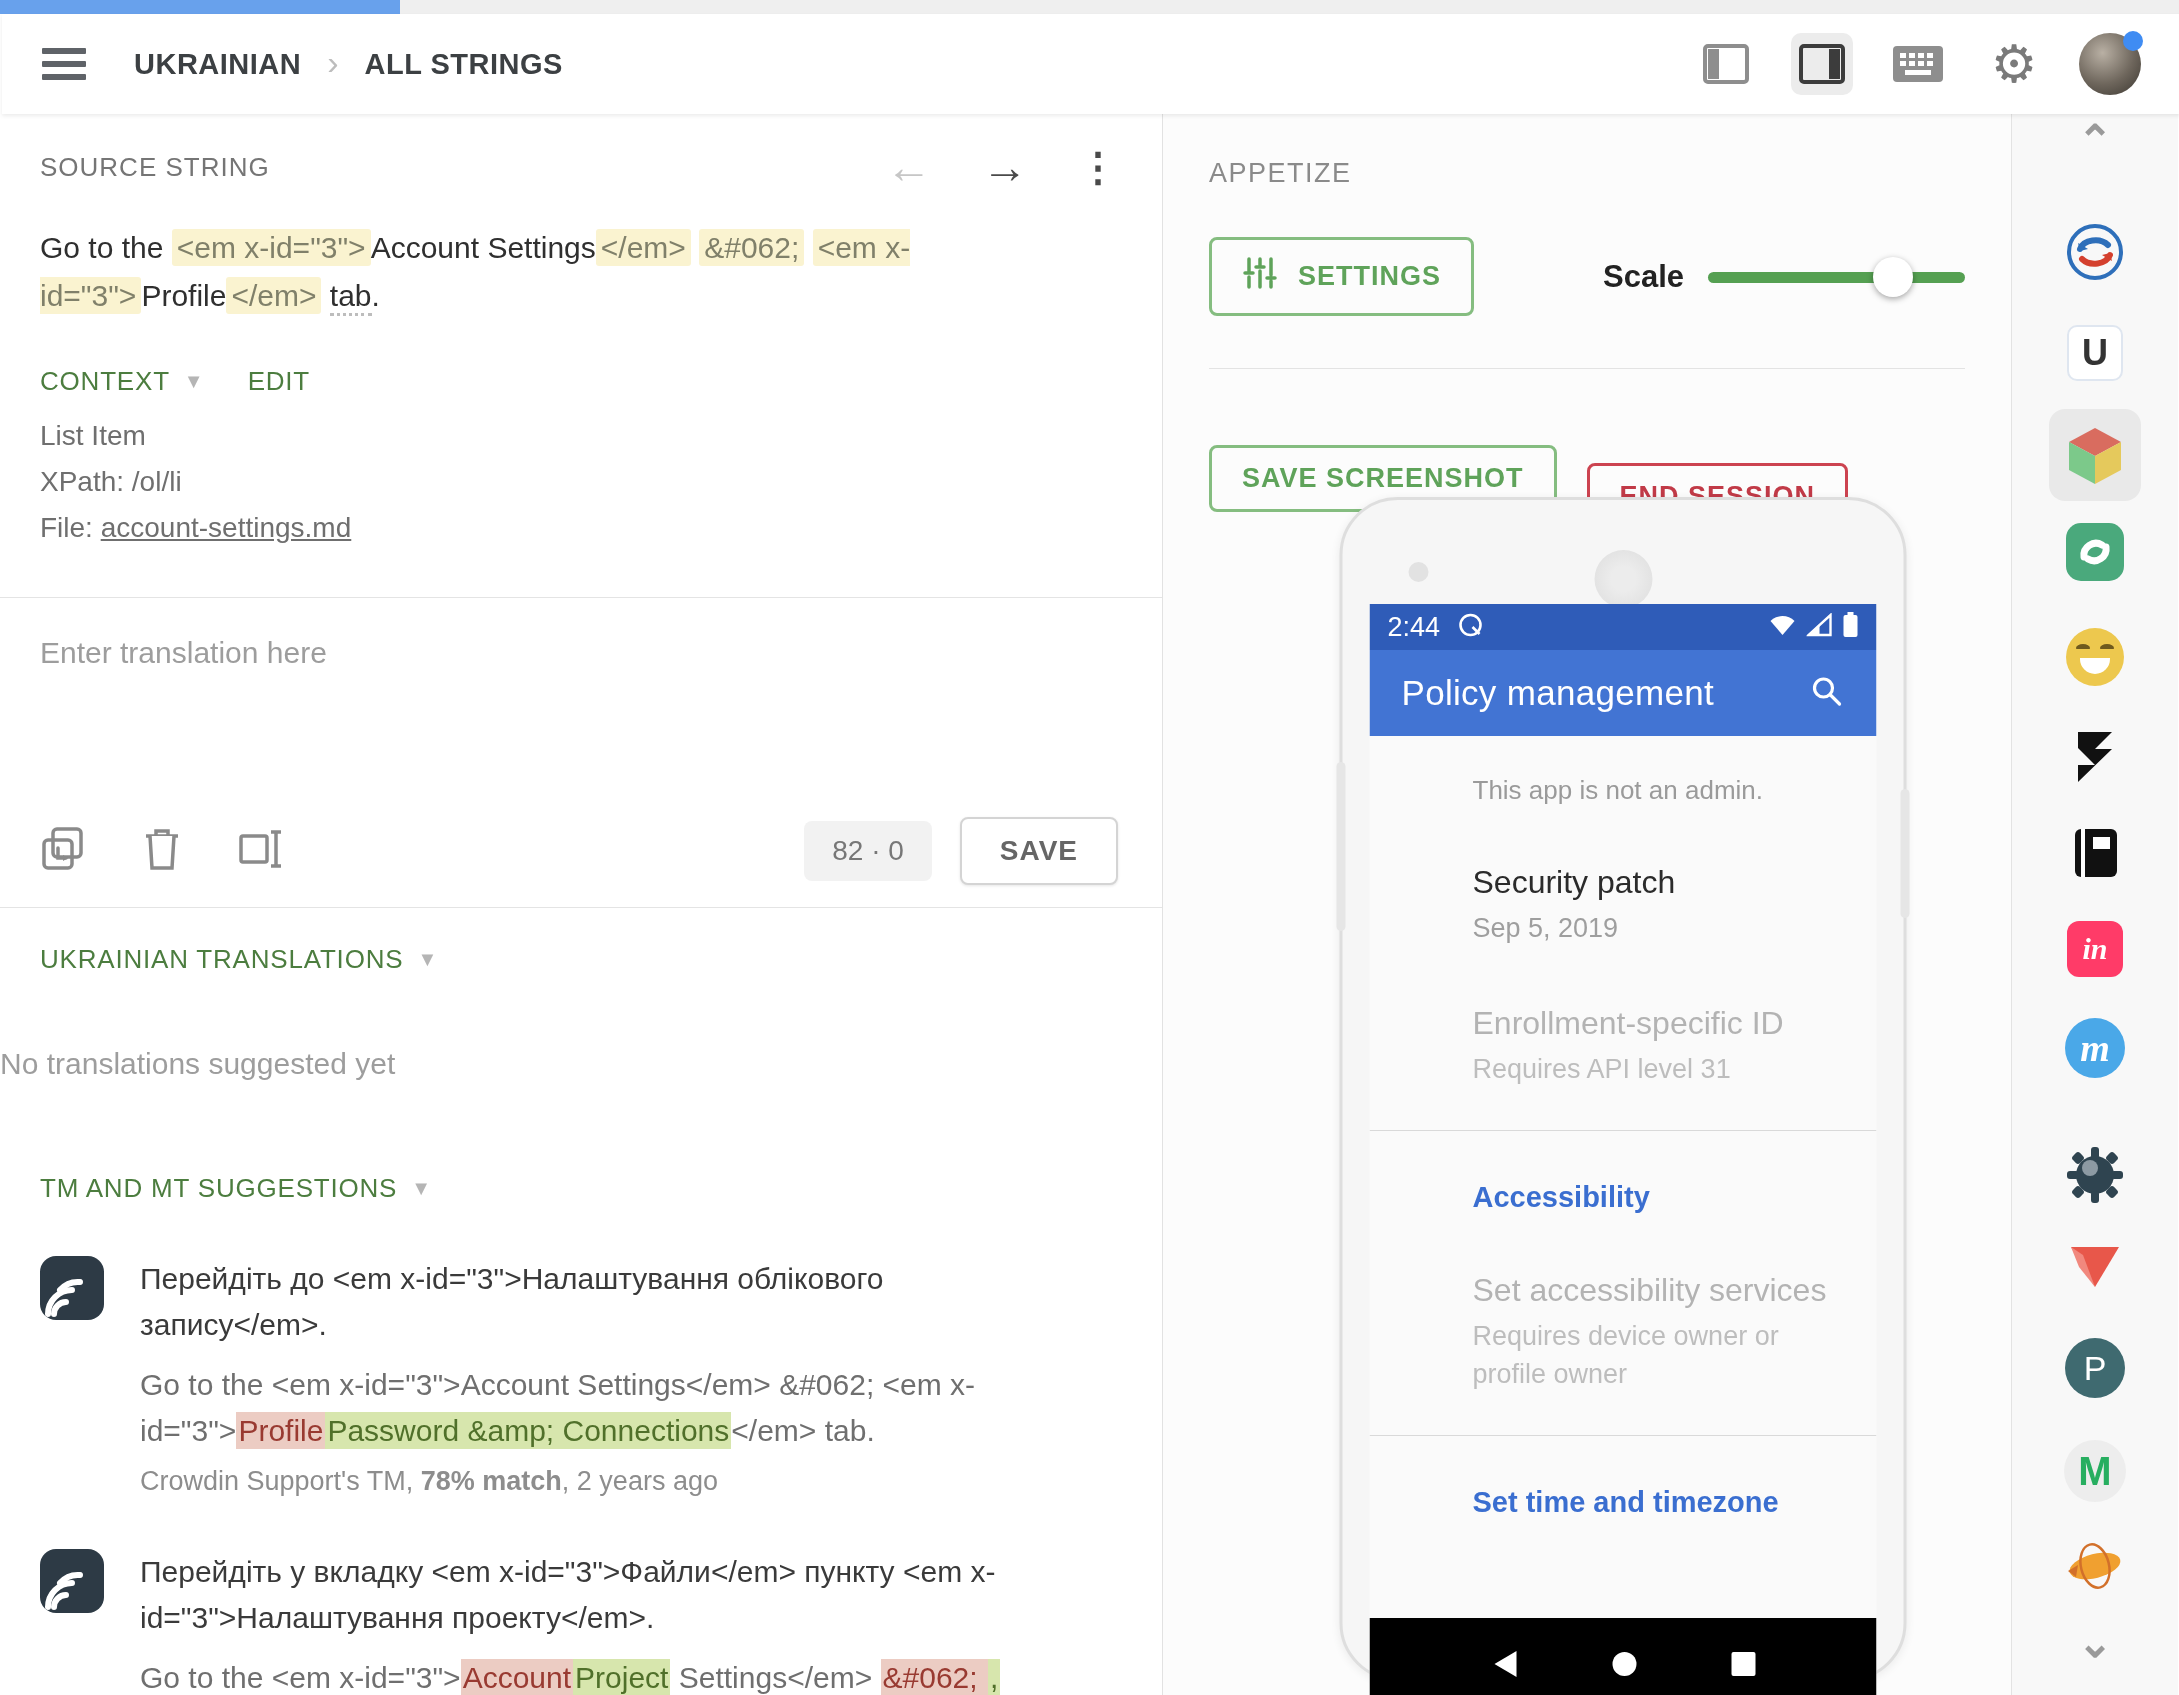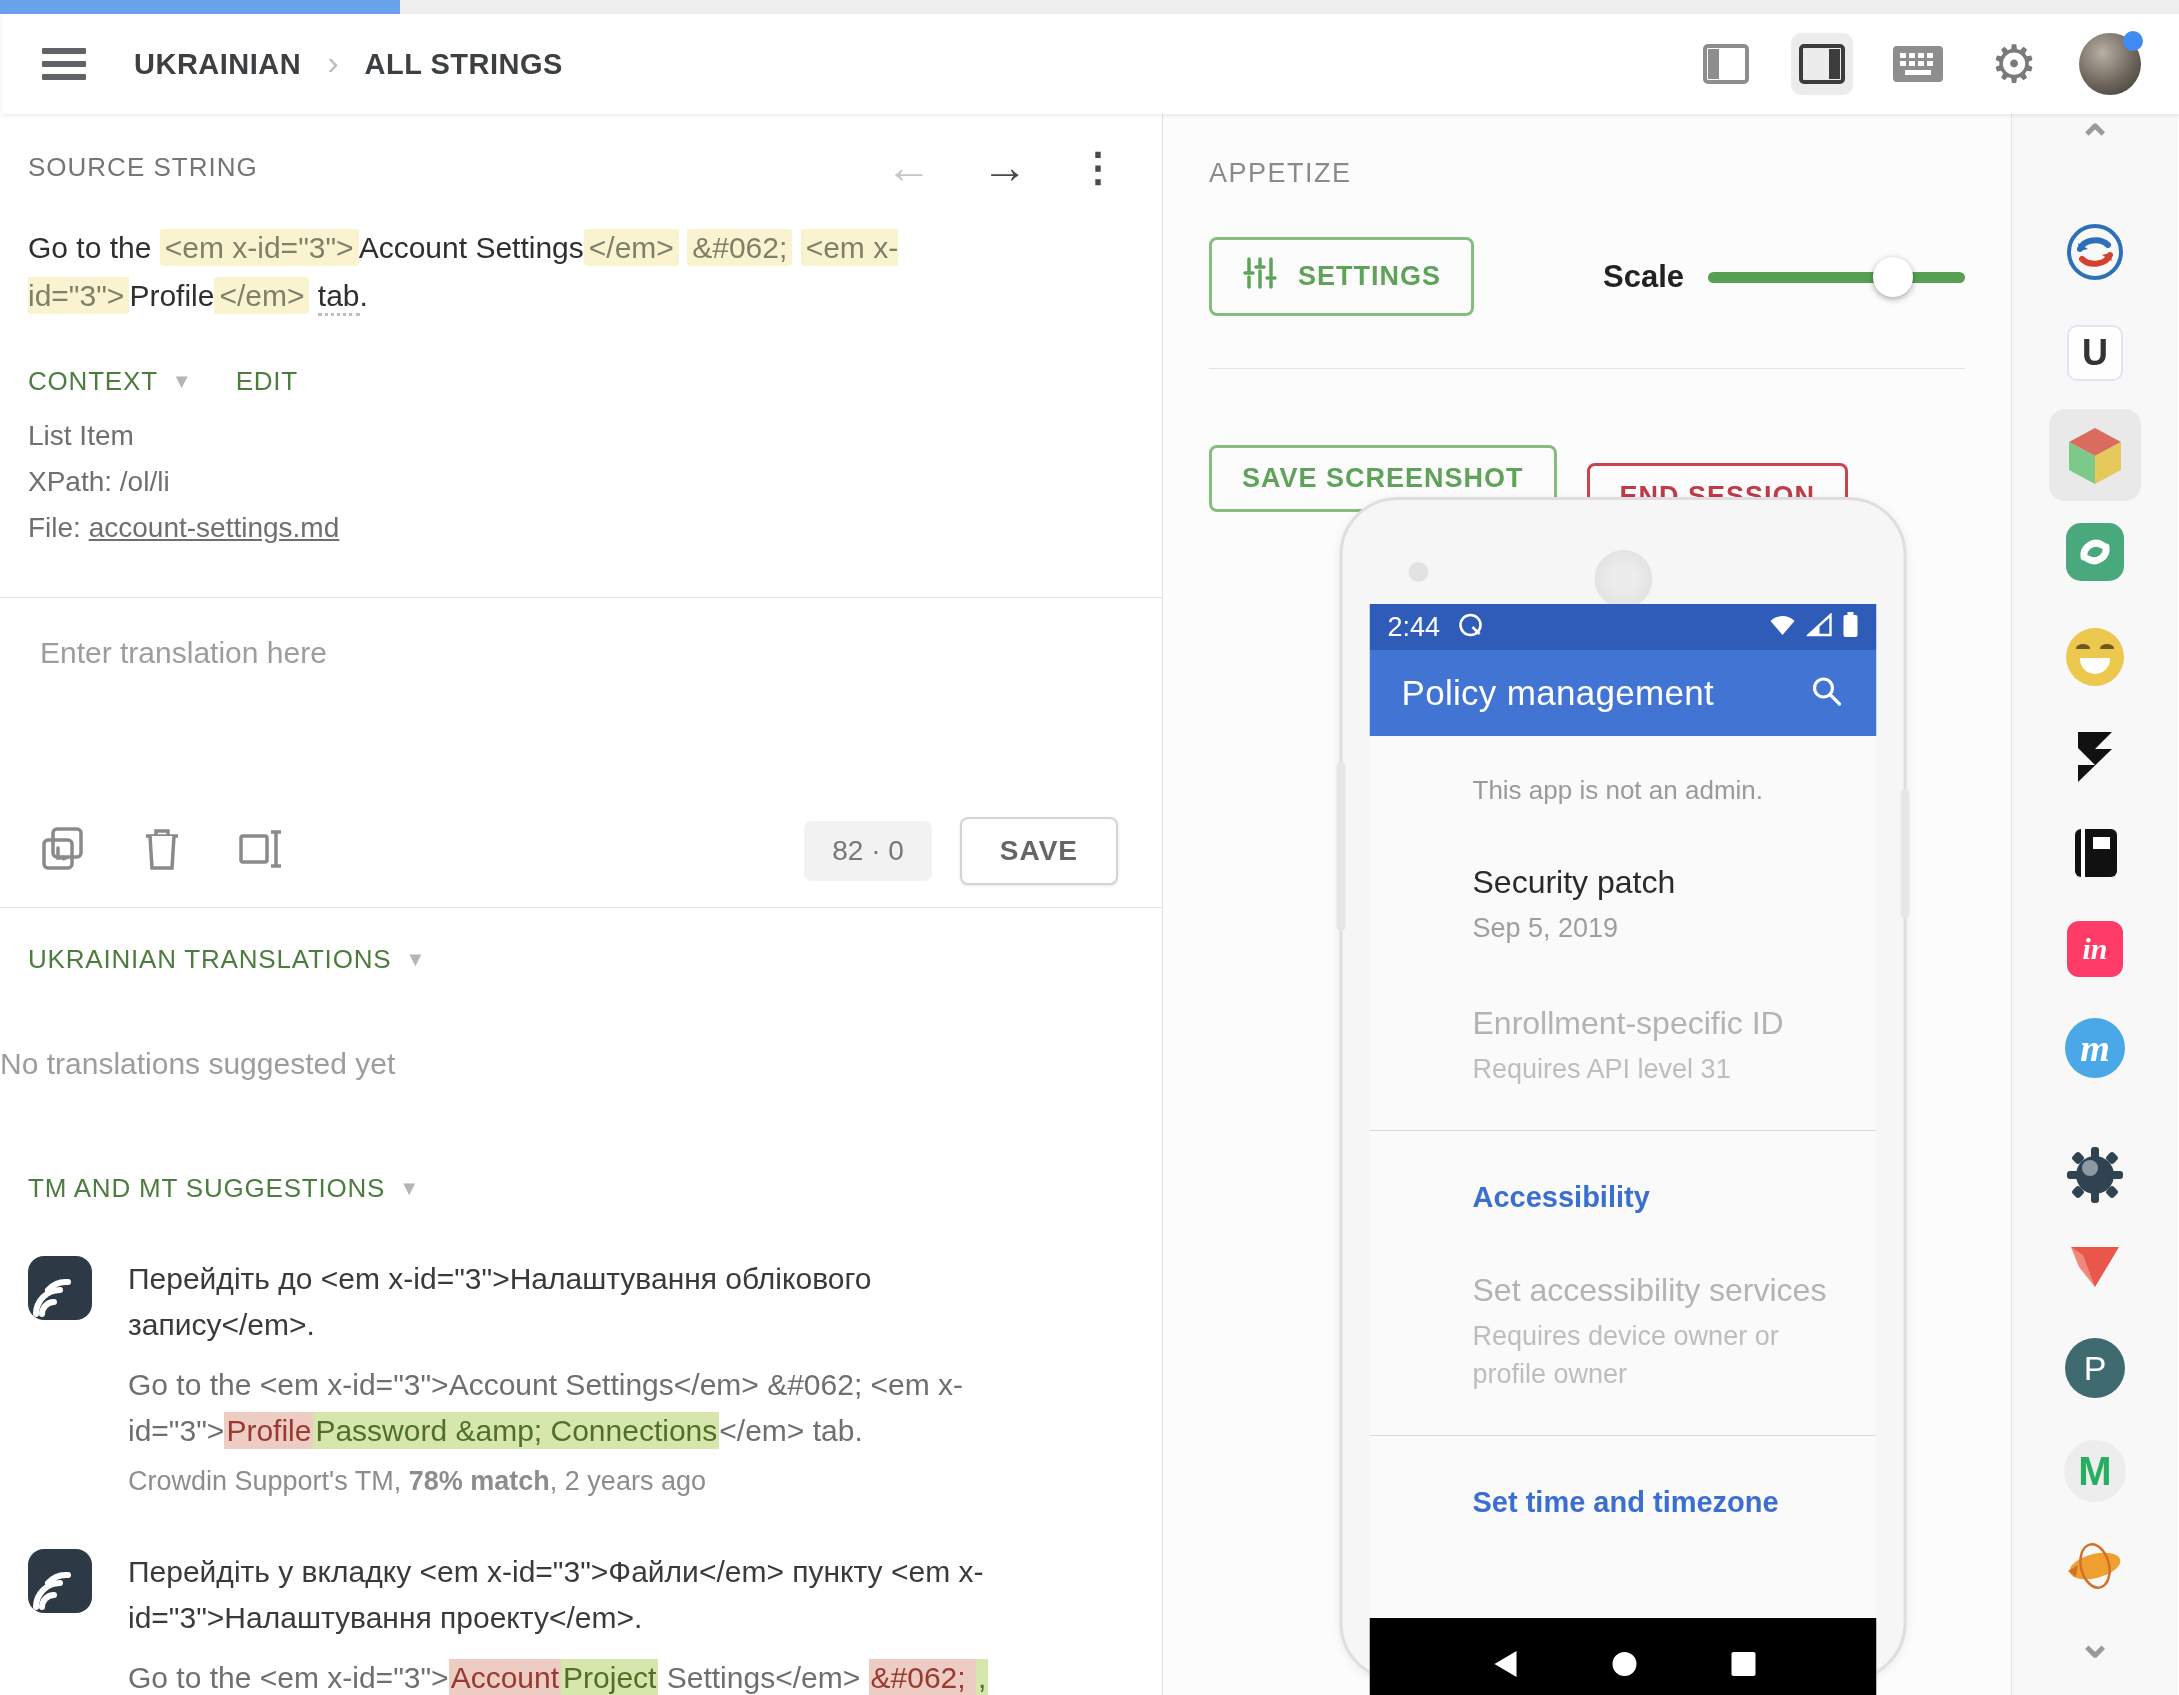--- a/index.html
+++ b/index.html
@@ -28,21 +28,21 @@
             background:radial-gradient(circle at 38% 32%, #b9b0a4 0%, #6e665c 55%, #39352f 100%); position:relative; }
   .avatar .status-dot { position:absolute; top:-2px; right:-2px; width:20px; height:20px; border-radius:50%; background:#3f8cf3; }
 
   
   .main { position:absolute; top:114px; left:0; width:2179px; height:1581px; display:flex; }
   .editor-panel { width:1163px; background:#fff; border-right:1px solid #e2e2e2; position:relative; }
   .appetize-panel { width:848px; background:#fcfcfc; position:relative; }
   .icon-rail { width:167px; background:#f8f8f8; border-left:1px solid #e3e3e3; display:flex; flex-direction:column; align-items:center; }
 
   .hr { border-top:1px solid #e4e4e4; width:100%; }
-  .pad { padding-left:28px; padding-right:44px; }
+  .pad { padding-left:40px; padding-right:44px; }
 
   
   .src-head { display:flex; align-items:center; margin-top:30px; }
   .panel-label { font-size:26px; color:#757575; letter-spacing:1px; }
   .src-actions { margin-left:auto; display:flex; align-items:center; gap:50px; }
   .arrow-glyph { font-size:46px; line-height:1; }
   .arrow-prev { color:#c6c6c6; }
   .arrow-next { color:#4a4a4a; }
   .kebab { font-size:40px; color:#4a4a4a; font-weight:bold; letter-spacing:0; }
 

